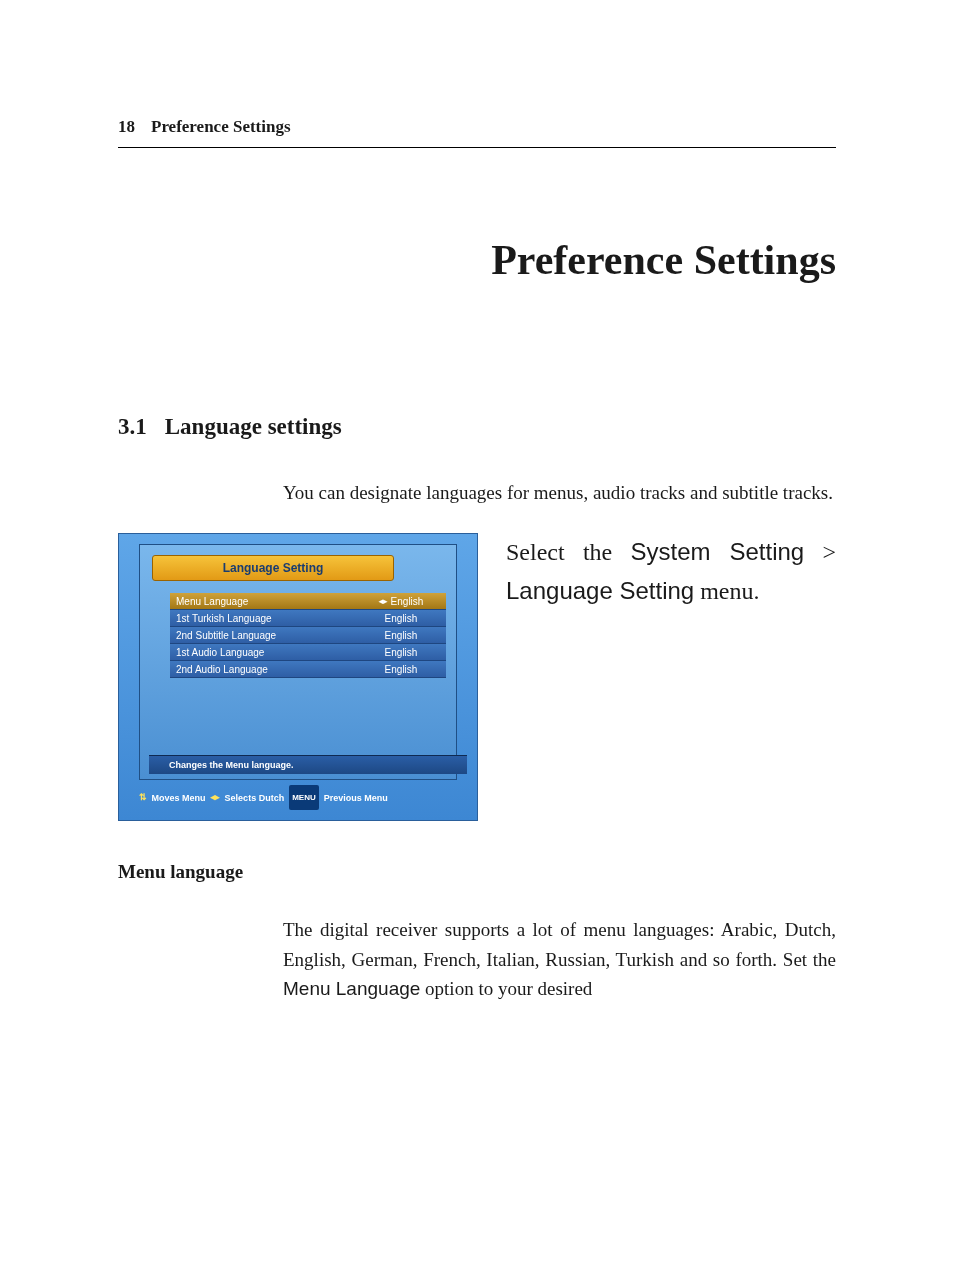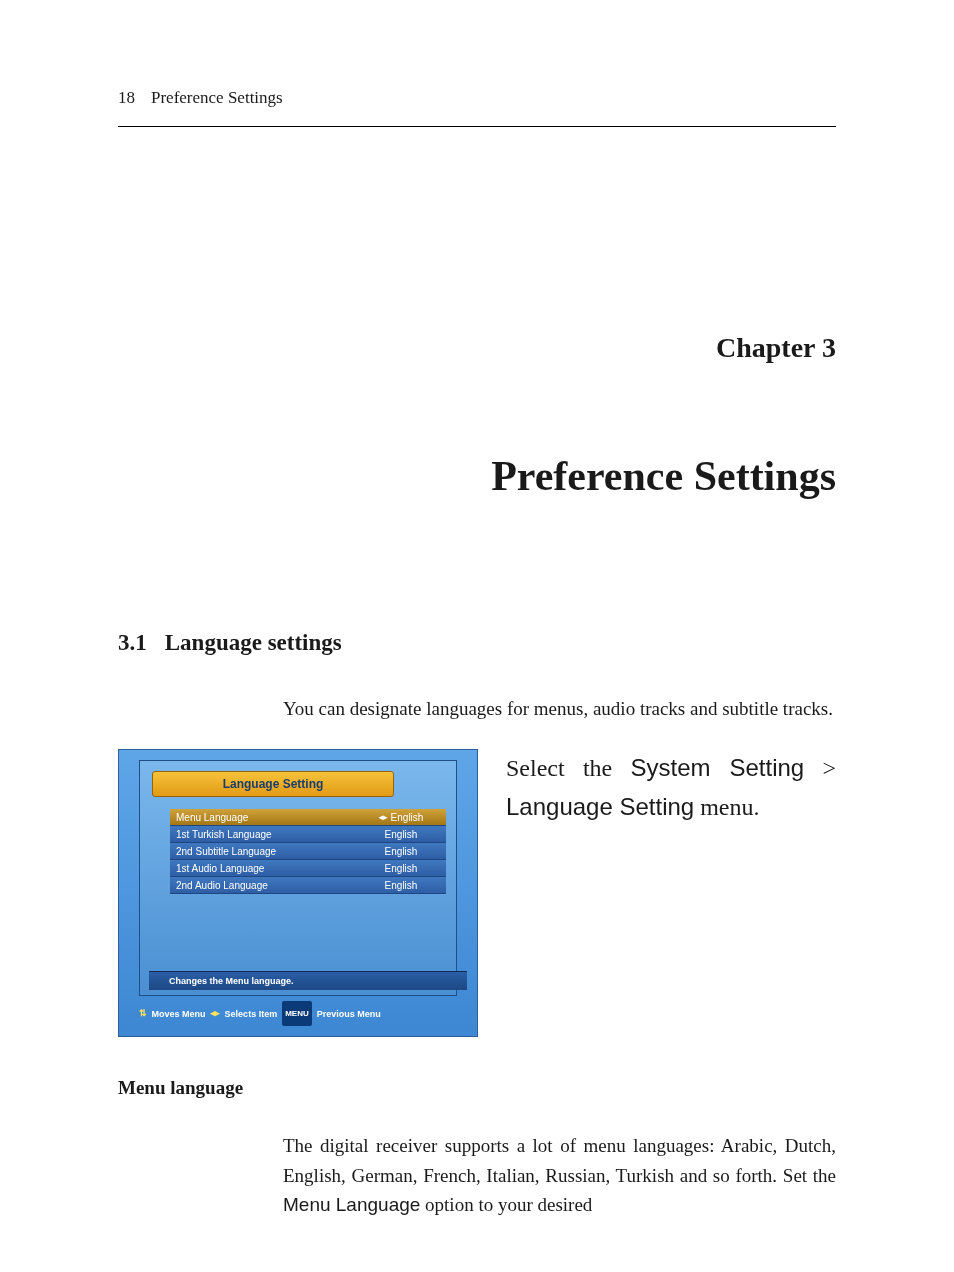--- a/index.html
+++ b/index.html
@@ -14,23 +14,24 @@
     height: 1272px;
     position: relative;
     box-sizing: border-box;
     padding: 88px 118px 0 118px;
   }
   .running-head {
     display: flex;
     align-items: baseline;
     gap: 16px;
     font-size: 17px;
-    font-weight: normal;
+    font-weight: bold;
     border-bottom: 1.5px solid #000;
-    padding-bottom: 18px;
+    padding-bottom: 10px;
+    margin-top: 29px;
   }
   .chapter-label {
     text-align: right;
     font-size: 28px;
     font-weight: bold;
     margin-top: 205px;
   }
   .chapter-title {
     text-align: right;
     font-size: 42px;
@@ -173,21 +174,20 @@
 </head>
 <body>
 
 <div class="page">
 
   <div class="running-head">
     <span>18</span>
     <span>Preference Settings</span>
   </div>
 
-  <div class="chapter-label">Chapter 3</div>
   <div class="chapter-title">Preference Settings</div>
 
   <div class="section-heading">
     <span>3.1</span>
     <span>Language settings</span>
   </div>
 
   <div class="body-indent">You can designate languages for menus, audio tracks and subtitle tracks.</div>
 
   <div class="figure-row">
@@ -222,21 +222,21 @@
           </div>
         </div>
       </div>
 
       <div class="osd-status">Changes the Menu language.</div>
 
       <div class="osd-hints">
         <span class="hint-icon" style="color:#ffe35a;">⇅</span>
         <span>Moves Menu</span>
         <span class="hint-icon" style="color:#ffe35a;">◂▸</span>
-        <span>Selects Item</span>
+        <span>Selects Dutch</span>
         <span class="menu-tag">MENU</span>
         <span>Previous Menu</span>
       </div>
     </div>
 
     <div class="figure-caption">
       <span>Select the </span><span class="sans">System Setting</span><span class="gt"> &gt; </span><span class="sans">Language Setting</span><span> menu.</span>
     </div>
 
   </div>

